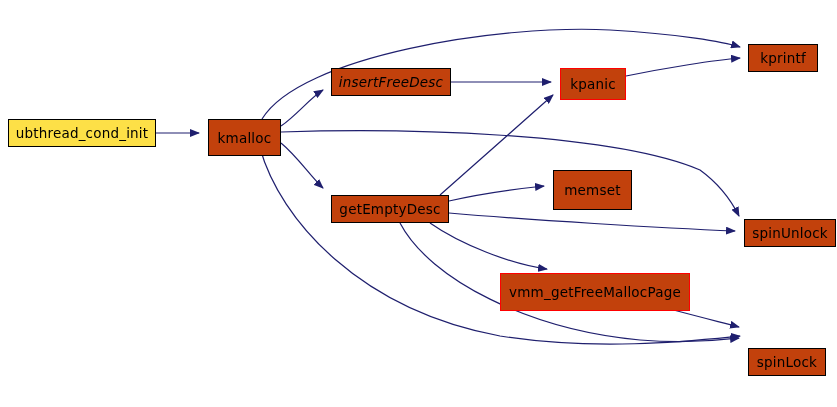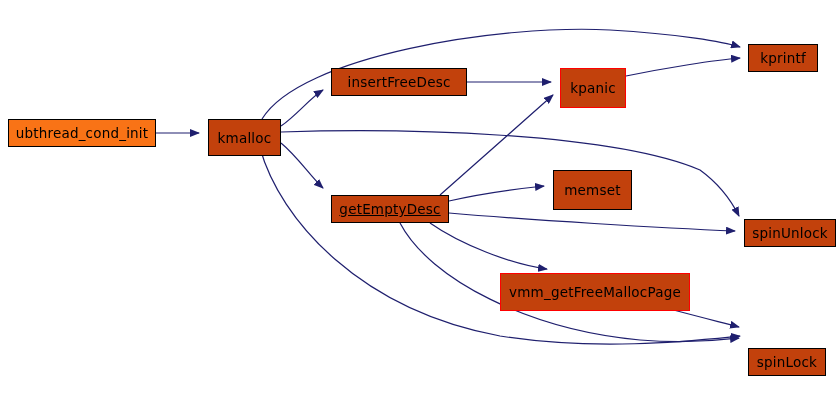--- a/index.html
+++ b/index.html
@@ -33,21 +33,21 @@
     font-size: 13.5px;
     color: #000000;
     white-space: nowrap;
     letter-spacing: 0.2px;
     z-index: 5;
   }
   .node.red {
     border-color: #ff0000;
   }
   .node.highlight {
-    background: #f97316;
+    background: #fde047;
     border-color: #000000;
   }
   .node-label {
     pointer-events: none;
   }
 </style>
 </head>
 <body>
 
 <div id="canvas">
@@ -76,33 +76,33 @@
       </g>
   </svg>
 
   <div id="node-layer">
       <div class="node highlight" style="left: 8px; top: 119px; width: 148px; height: 28px;">
         <span class="node-label">ubthread_cond_init</span>
       </div>
       <div class="node" style="left: 208px; top: 119px; width: 73px; height: 37px;">
         <span class="node-label">kmalloc</span>
       </div>
-      <div class="node" style="left: 331px; top: 68px; width: 136px; height: 28px;">
+      <div class="node" style="left: 331px; top: 68px; width: 120px; height: 28px; font-style: italic;">
         <span class="node-label">insertFreeDesc</span>
       </div>
-      <div class="node red" style="left: 560px; top: 68px; width: 66px; height: 40px;">
+      <div class="node red" style="left: 560px; top: 68px; width: 66px; height: 32px;">
         <span class="node-label">kpanic</span>
       </div>
       <div class="node" style="left: 748px; top: 44px; width: 70px; height: 28px;">
         <span class="node-label">kprintf</span>
       </div>
       <div class="node" style="left: 553px; top: 170px; width: 79px; height: 40px;">
         <span class="node-label">memset</span>
       </div>
-      <div class="node" style="left: 331px; top: 195px; width: 118px; height: 28px; text-decoration: underline;">
+      <div class="node" style="left: 331px; top: 195px; width: 118px; height: 28px;">
         <span class="node-label">getEmptyDesc</span>
       </div>
       <div class="node" style="left: 744px; top: 219px; width: 92px; height: 28px; justify-content: center;">
         <span class="node-label">spinUnlock</span>
       </div>
       <div class="node red" style="left: 500px; top: 273px; width: 190px; height: 38px;">
         <span class="node-label">vmm_getFreeMallocPage</span>
       </div>
       <div class="node" style="left: 748px; top: 324px; width: 78px; height: 28px; margin-top: 24px;">
         <span class="node-label">spinLock</span>

